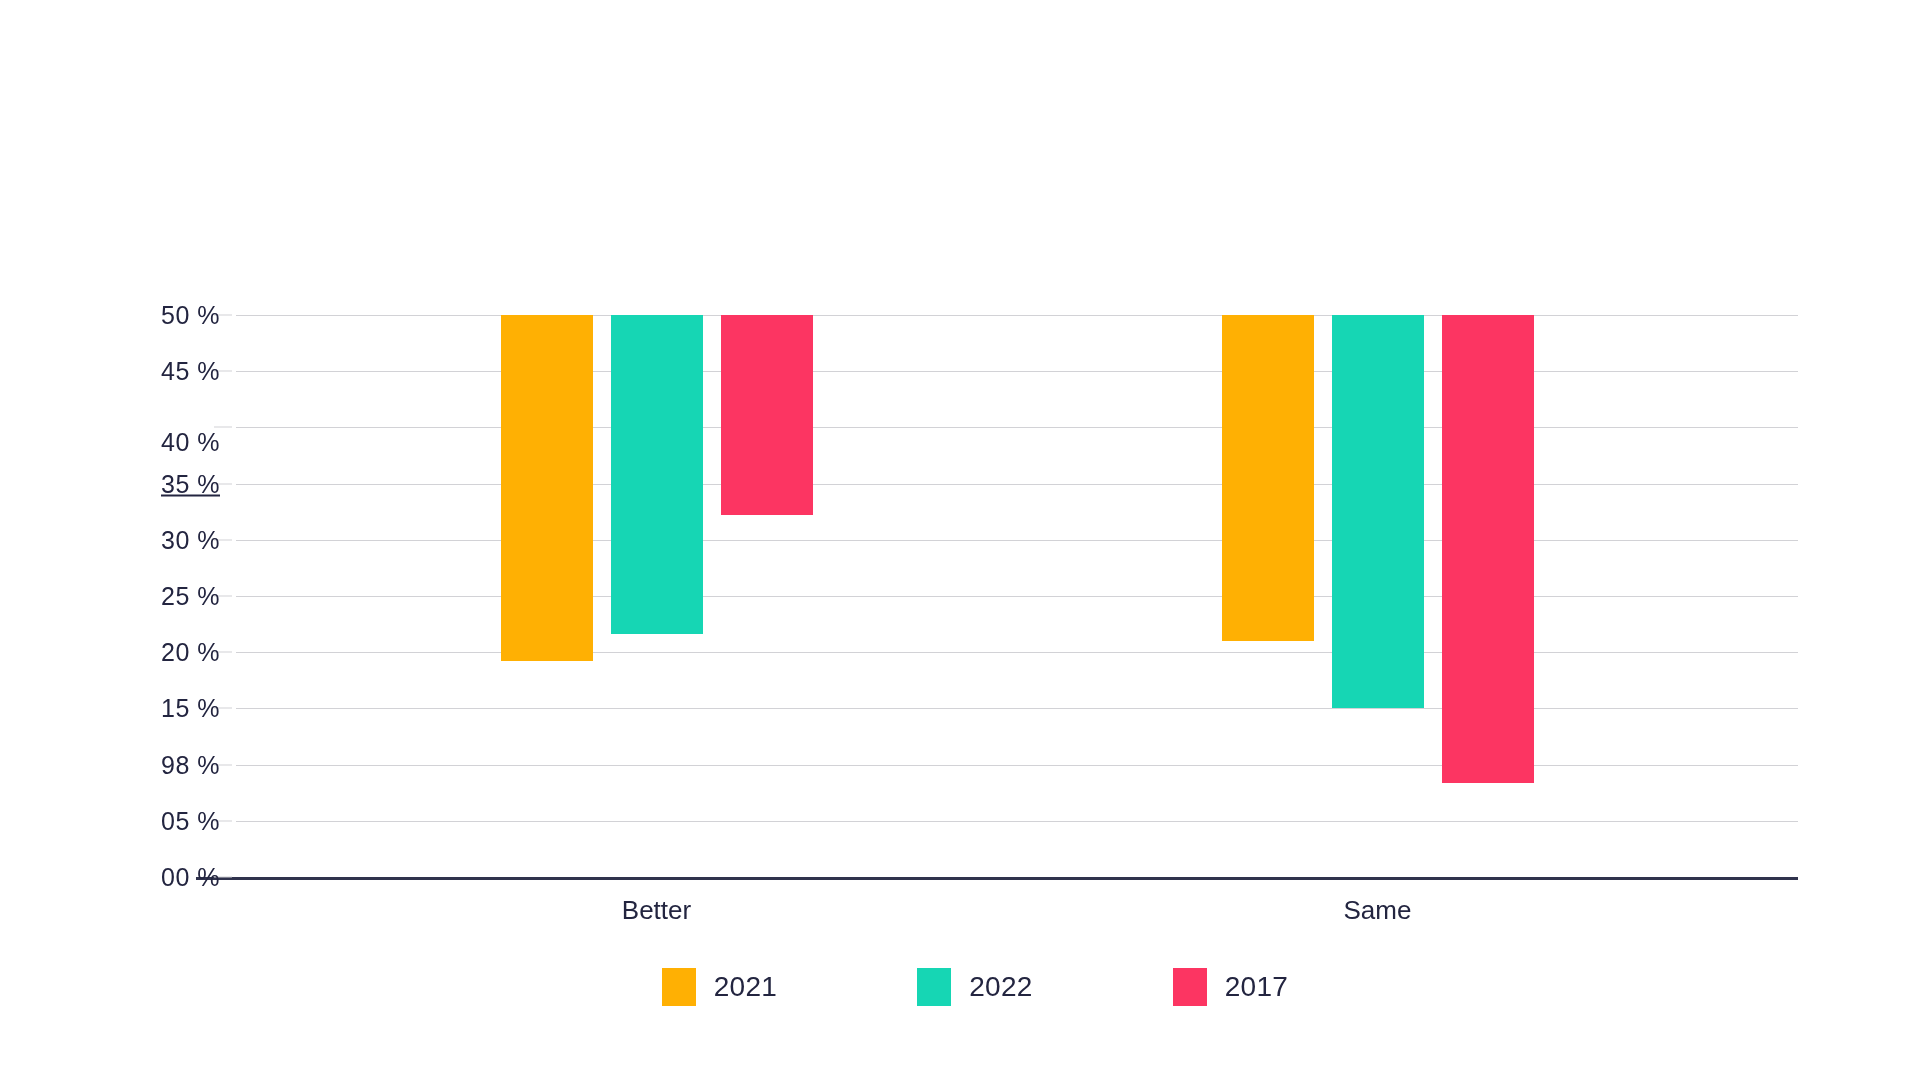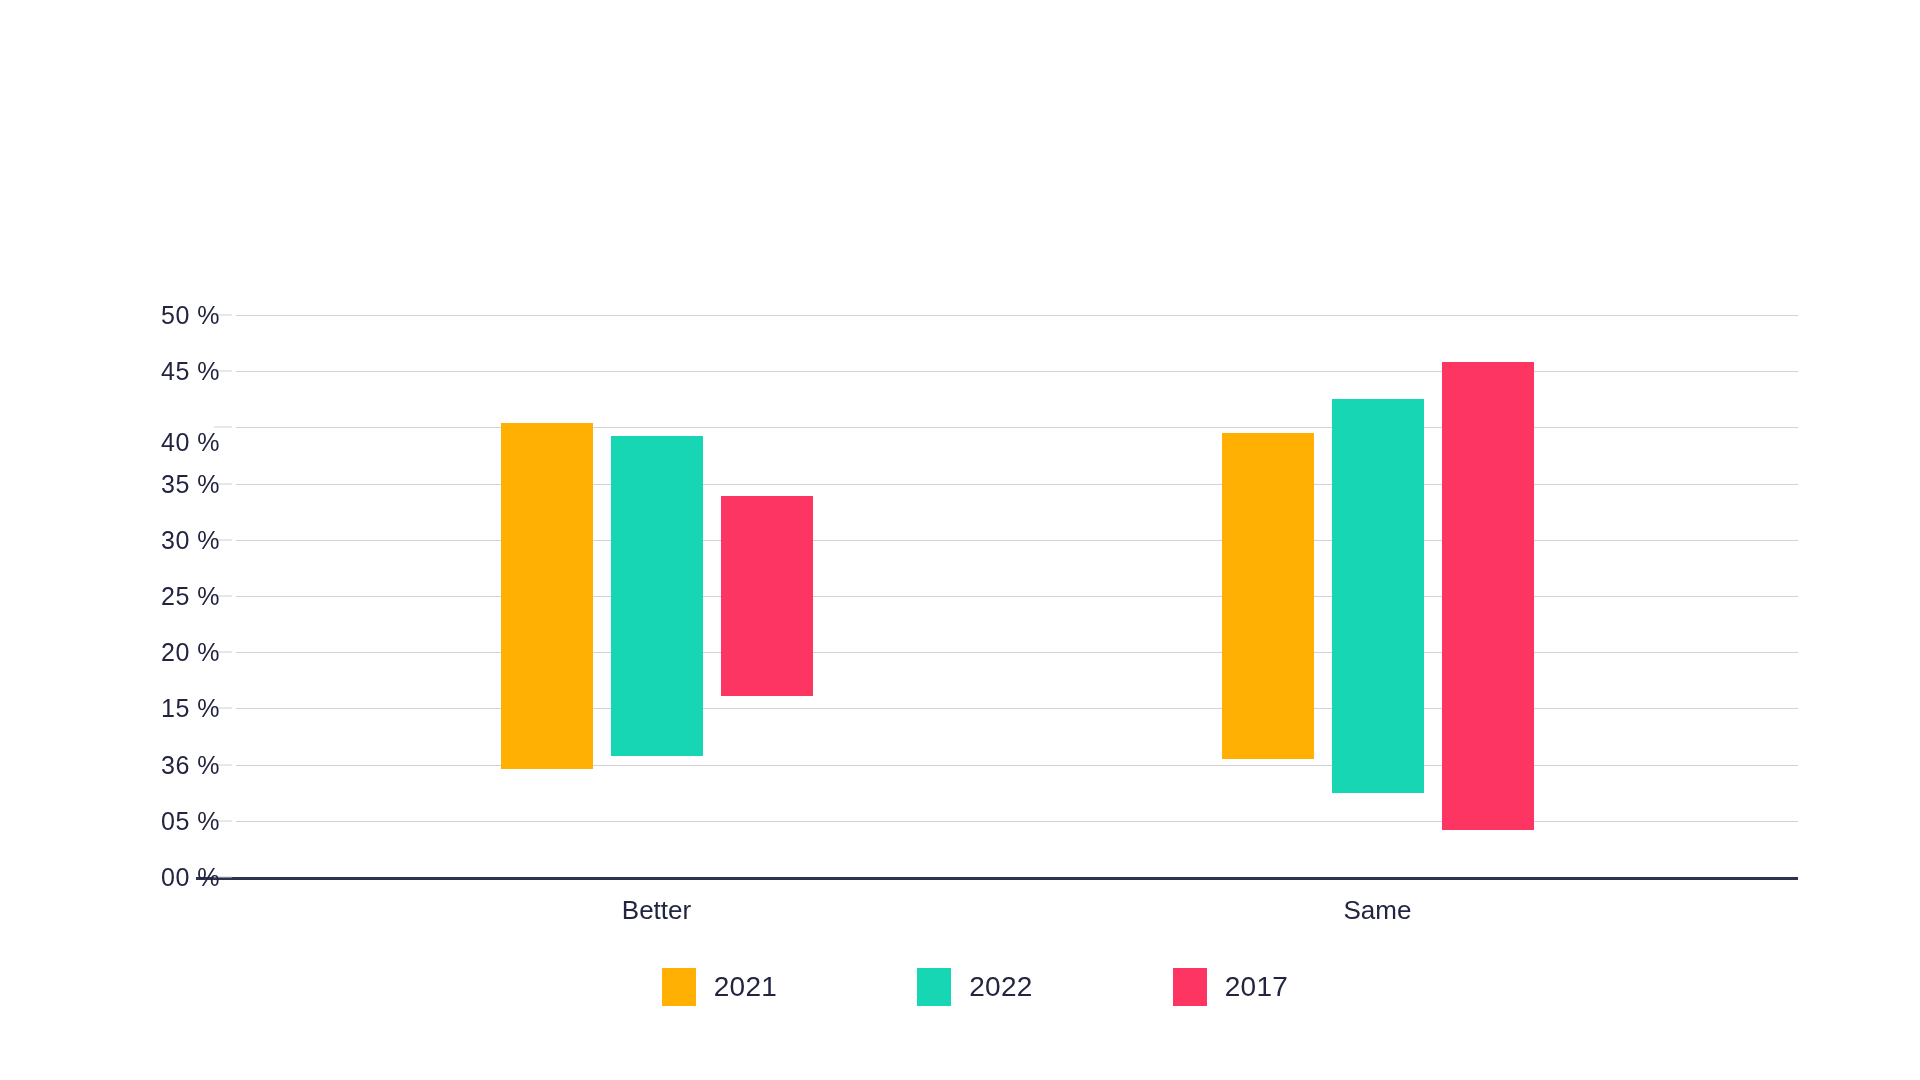--- a/index.html
+++ b/index.html
@@ -97,21 +97,21 @@
     display: flex;
     align-items: flex-end;
     justify-content: space-around;
     padding: 0 60px;
     box-sizing: border-box;
   }
   .bar-group {
     position: relative;
     height: 100%;
     display: flex;
-    align-items: center;
+    align-items: flex-start;
     gap: 18px;
   }
   .bar {
     width: 92px;
     border-radius: 0;
   }
   .group-label {
     position: absolute;
     top: calc(100% + 18px);
     left: 0;
@@ -164,36 +164,36 @@
           <div class="ytick-stub" style="top: 0%;"></div>
           <div class="ytick" style="top: 0%;">50 %</div>
           <div class="gridline" style="top: 10%;"></div>
           <div class="ytick-stub" style="top: 10%;"></div>
           <div class="ytick" style="top: 10%;">45 %</div>
           <div class="gridline" style="top: 20%;"></div>
           <div class="ytick-stub" style="top: 20%;"></div>
           <div class="ytick" style="top: 20%; margin-top: 15px;">40 %</div>
           <div class="gridline" style="top: 30%;"></div>
           <div class="ytick-stub" style="top: 30%;"></div>
-          <div class="ytick" style="top: 30%;">35 %</div>
+          <div class="ytick" style="top: 30%; text-decoration: underline;">35 %</div>
           <div class="gridline" style="top: 40%;"></div>
           <div class="ytick-stub" style="top: 40%;"></div>
           <div class="ytick" style="top: 40%;">30 %</div>
           <div class="gridline" style="top: 50%;"></div>
           <div class="ytick-stub" style="top: 50%;"></div>
           <div class="ytick" style="top: 50%; text-align: center;">25 %</div>
           <div class="gridline" style="top: 60%;"></div>
           <div class="ytick-stub" style="top: 60%;"></div>
           <div class="ytick" style="top: 60%;">20 %</div>
           <div class="gridline" style="top: 70%;"></div>
           <div class="ytick-stub" style="top: 70%;"></div>
           <div class="ytick" style="top: 70%;">15 %</div>
           <div class="gridline" style="top: 80%;"></div>
           <div class="ytick-stub" style="top: 80%;"></div>
-          <div class="ytick" style="top: 80%;">36 %</div>
+          <div class="ytick" style="top: 80%;">98 %</div>
           <div class="gridline" style="top: 90%;"></div>
           <div class="ytick-stub" style="top: 90%;"></div>
           <div class="ytick" style="top: 90%;">05 %</div>
           <div class="gridline baseline" style="top: 100%;"></div>
           <div class="ytick-stub" style="top: 100%;"></div>
           <div class="ytick" style="top: 100%;">00 %</div>
         </div>
 
       <div class="groups" id="groups">
           <div class="bar-group">

